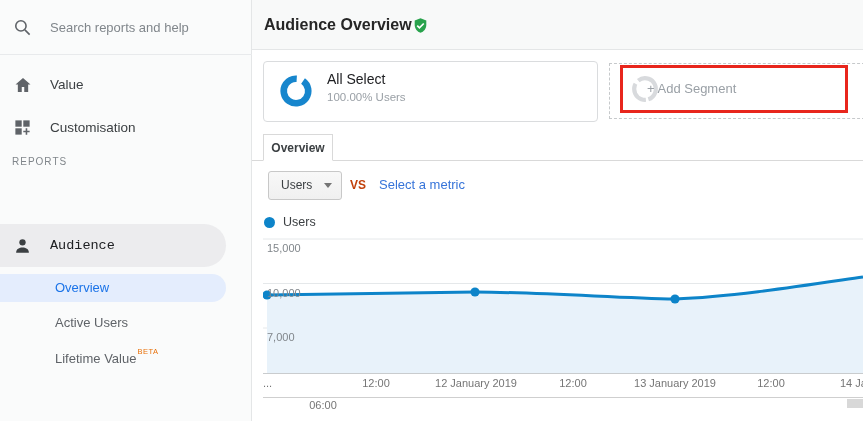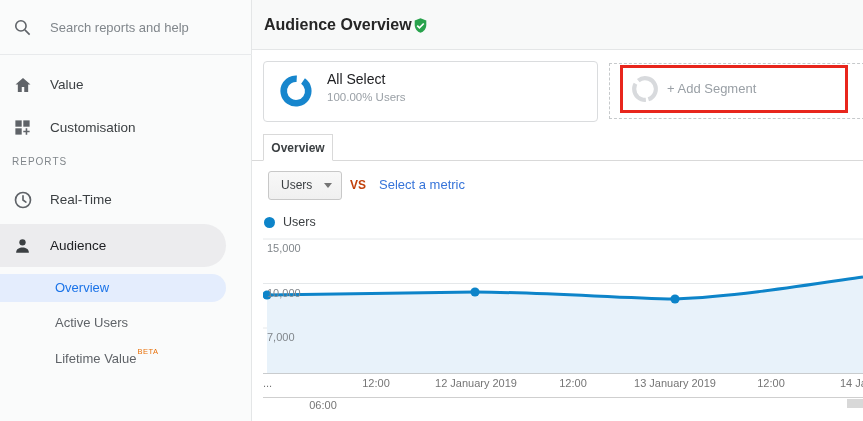--- a/index.html
+++ b/index.html
@@ -37,21 +37,21 @@
   
   .card-allusers { position:absolute; left:263px; top:61px; width:335px; height:61px;
                    background:#fff; border:1px solid #dadcde; border-radius:4px; cursor:pointer; }
   .donut { position:absolute; }
   .au-title { position:absolute; left:327px; top:71px; font-size:14px; color:#202124; }
   .au-sub { position:absolute; left:327px; top:91px; font-size:11.5px; color:#9aa0a6; }
   .add-segment { position:absolute; left:609px; top:63px; width:261px; height:56px;
                  background:#fff; border:1px dashed #c6c9cb; cursor:pointer; }
   .red-box { position:absolute; left:620px; top:65px; width:228px; height:48px;
              border:3px solid #e8261d; }
-  .as-label { position:absolute; left:667px; top:81px; font-size:13px; color:#9aa0a6; }
+  .as-label { position:absolute; left:647px; top:81px; font-size:13px; color:#9aa0a6; }
   
   .tab-rule { position:absolute; left:252px; top:160px; width:611px; height:1px; background:#d9d9d9; }
   .tab { position:absolute; left:263px; top:134px; width:70px; height:27px; background:#fff;
          border:1px solid #d9d9d9; border-bottom:1px solid #fff; z-index:3;
          text-align:center; line-height:26px; font-size:12px; font-weight:bold;
          color:#3c4043; cursor:pointer; }
   .dd { position:absolute; left:268px; top:171px; width:74px; height:29px;
         background:linear-gradient(#f8f8f8,#f0f0f0); border:1px solid #c8c8c8;
         border-radius:3px; cursor:pointer; }
   .dd-label { position:absolute; left:12px; top:0; line-height:27px; font-size:12px; color:#3c4043; }
@@ -106,38 +106,29 @@
             <rect x="13" y="3" width="8" height="8"></rect>
             <rect x="3" y="13" width="8" height="8"></rect>
             <path d="M16 13h2v3h3v2h-3v3h-2v-3h-3v-2h3z"></path>
           </svg>
       </span>
       <span class="nav-label" style="line-height:42px;">Customisation</span>
     </div>
 
     <div class="section-label">REPORTS</div>
 
-    <div class="nav-row" style="top:179px;">
-      <span class="nav-icon" style="top:11px;">
-        <svg width="20" height="20" viewBox="0 0 24 24" fill="none" stroke="#5f6368" stroke-width="2">
-            <circle cx="12" cy="12" r="9"></circle>
-            <path d="M12 7v5l3.5 2.5" stroke-linecap="round"></path>
-          </svg>
-      </span>
-      <span class="nav-label" style="line-height:42px;">Real-Time</span>
-    </div>
 
     <div class="nav-row pill pill-gray" style="top:224px; height:43px;">
       <span class="nav-icon" style="top:12px;">
         <svg width="19" height="19" viewBox="0 0 24 24" fill="#3c4043">
             <circle cx="12" cy="8" r="4"></circle>
             <path d="M4 20.5c0-4 4-6 8-6s8 2 8 6v.5H4z"></path>
           </svg>
       </span>
-      <span class="nav-label" style="line-height:43px; color:#202124;">Audience</span>
+      <span class="nav-label" style="line-height:43px; color:#202124;font-family:Liberation Mono, monospace;">Audience</span>
     </div>
 
     <div class="pill pill-blue" style="top:274px; height:28px;">
       <span class="sub-label sel" style="top:0; line-height:28px;">Overview</span>
     </div>
 
     <div class="sub-label" style="top:315px;"><span>Active Users</span></div>
 
     <div class="sub-label" style="top:351px;"><span>Lifetime Value</span><sup class="beta">BETA</sup></div>
 

